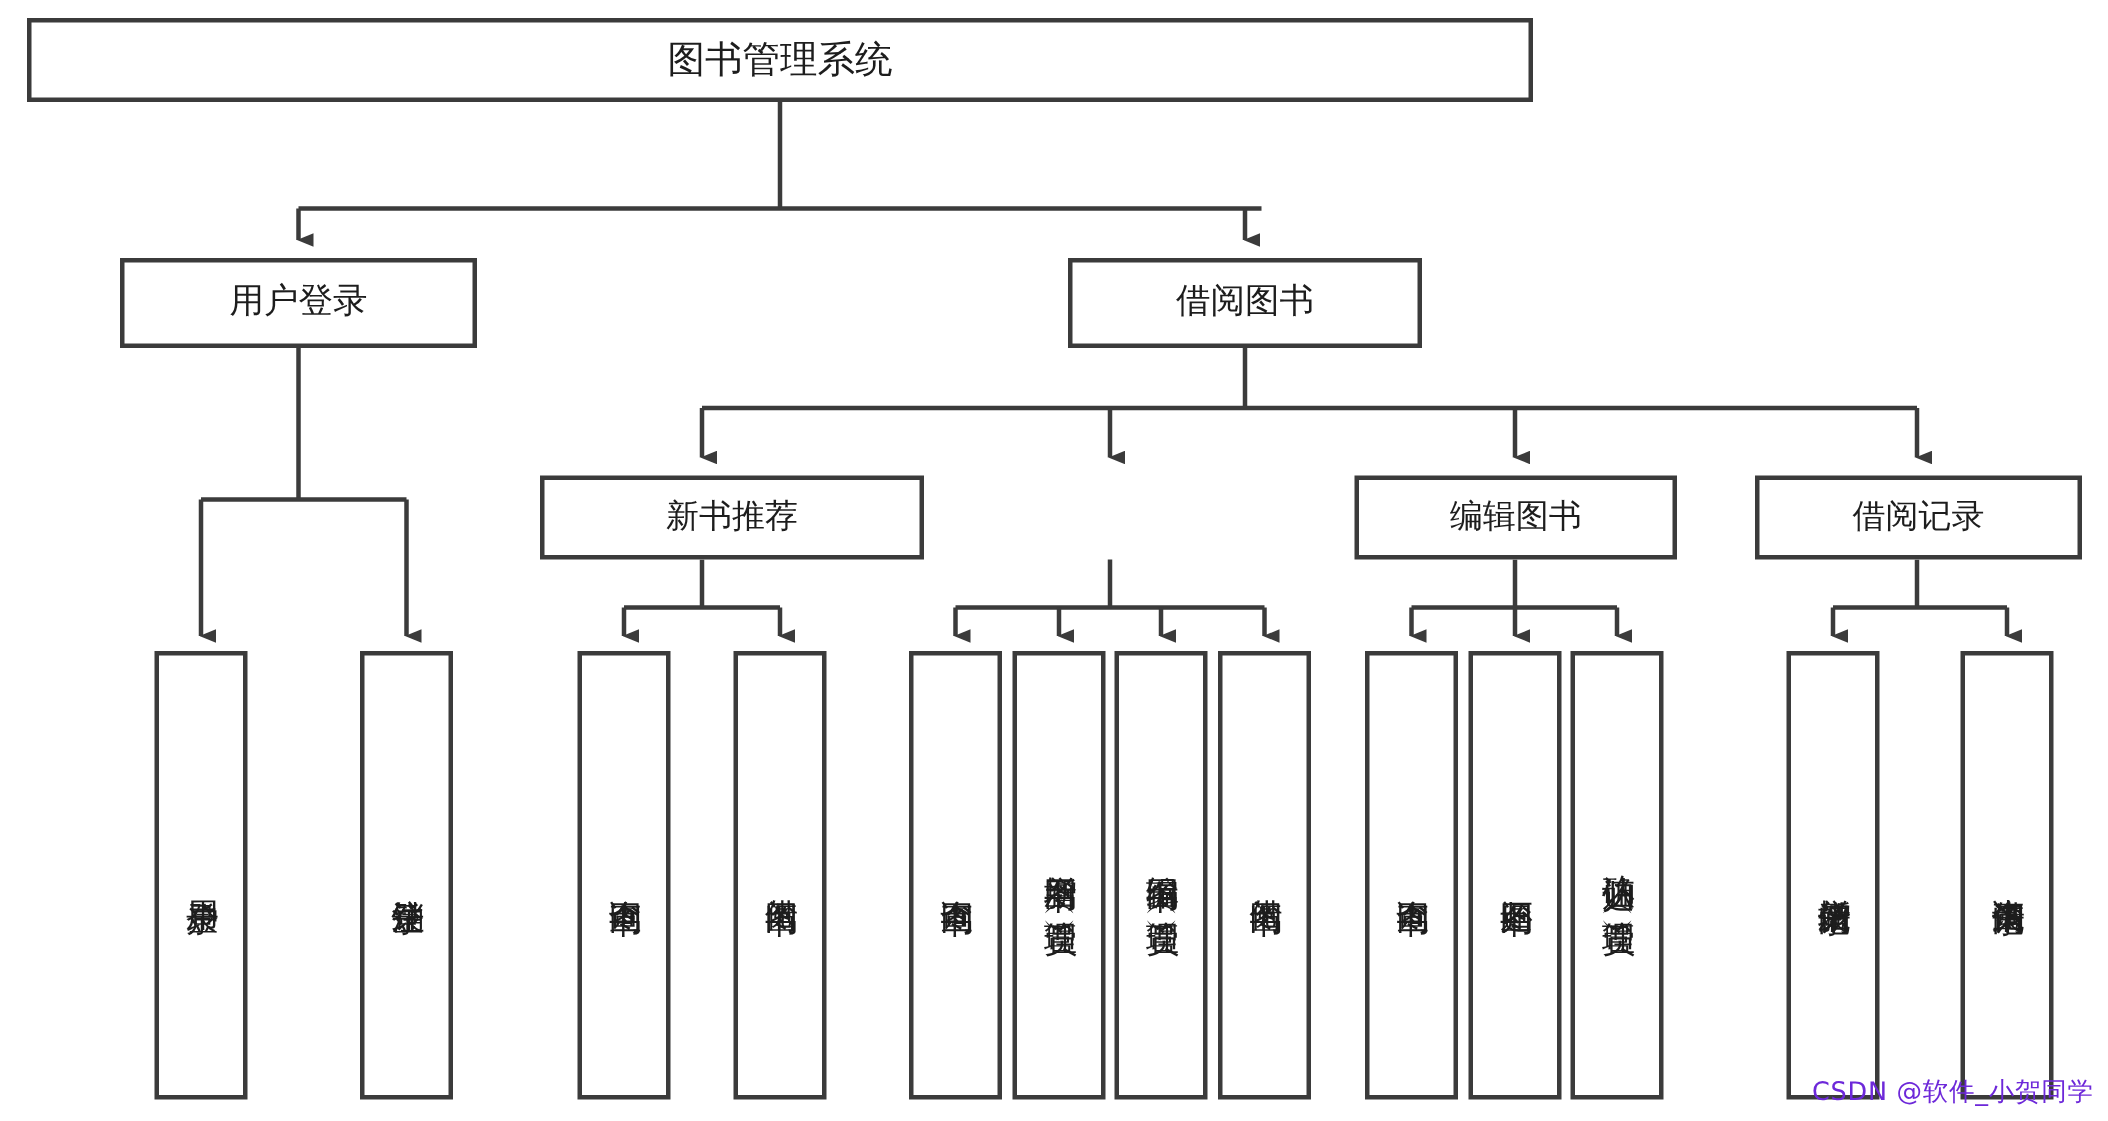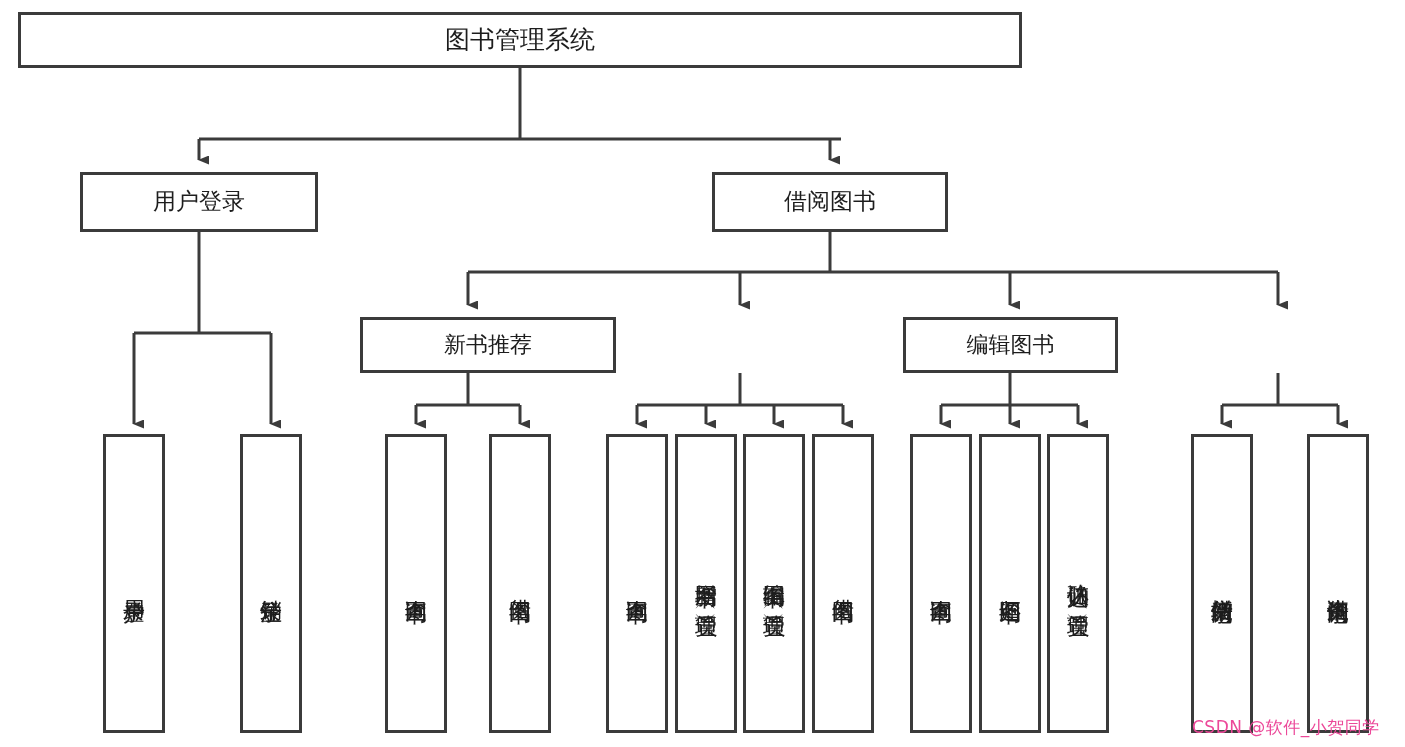--- a/index.html
+++ b/index.html
@@ -53,23 +53,24 @@
     letter-spacing: 1px;
     padding: 6px 0;
   }
   .leaf-text {
     display: block;
     white-space: pre-line;
   }
   .watermark {
     position: absolute;
     font-size: 17px;
-    color: #ec4899;
+    color: #6d28d9;
     letter-spacing: 0.5px;
     white-space: nowrap;
+    padding-left: 16px;
   }
 </style>
 </head>
 <body>
 
 <div id="canvas">
 
   <svg id="wires" viewBox="0 0 1405 747" xmlns="http://www.w3.org/2000/svg">
     <defs>
       <marker id="arrow" markerWidth="9" markerHeight="11" refX="4.5" refY="10" orient="auto" markerUnits="userSpaceOnUse">
@@ -130,20 +131,23 @@
   <div class="node level1" style="left:712px; top:172px; width:236px; height:60px;">
     <span>借阅图书</span>
   </div>
 
   <div class="node level2" style="left:360px; top:317px; width:256px; height:56px;">
     <span>新书推荐</span>
   </div>
   <div class="node level2" style="left:903px; top:317px; width:215px; height:56px;">
     <span>编辑图书</span>
   </div>
+  <div class="node level2" style="left:1170px; top:317px; width:218px; height:56px;">
+    <span>借阅记录</span>
+  </div>
 
   <div class="node leaf" style="left:103px; top:434px; width:62px; height:299px;">
     <span class="leaf-text">用户登录</span>
   </div>
   <div class="node leaf" style="left:240px; top:434px; width:62px; height:299px;">
     <span class="leaf-text">注销登录</span>
   </div>
 
   <div class="node leaf" style="left:385px; top:434px; width:62px; height:299px;">
     <span class="leaf-text">查询图书</span>

